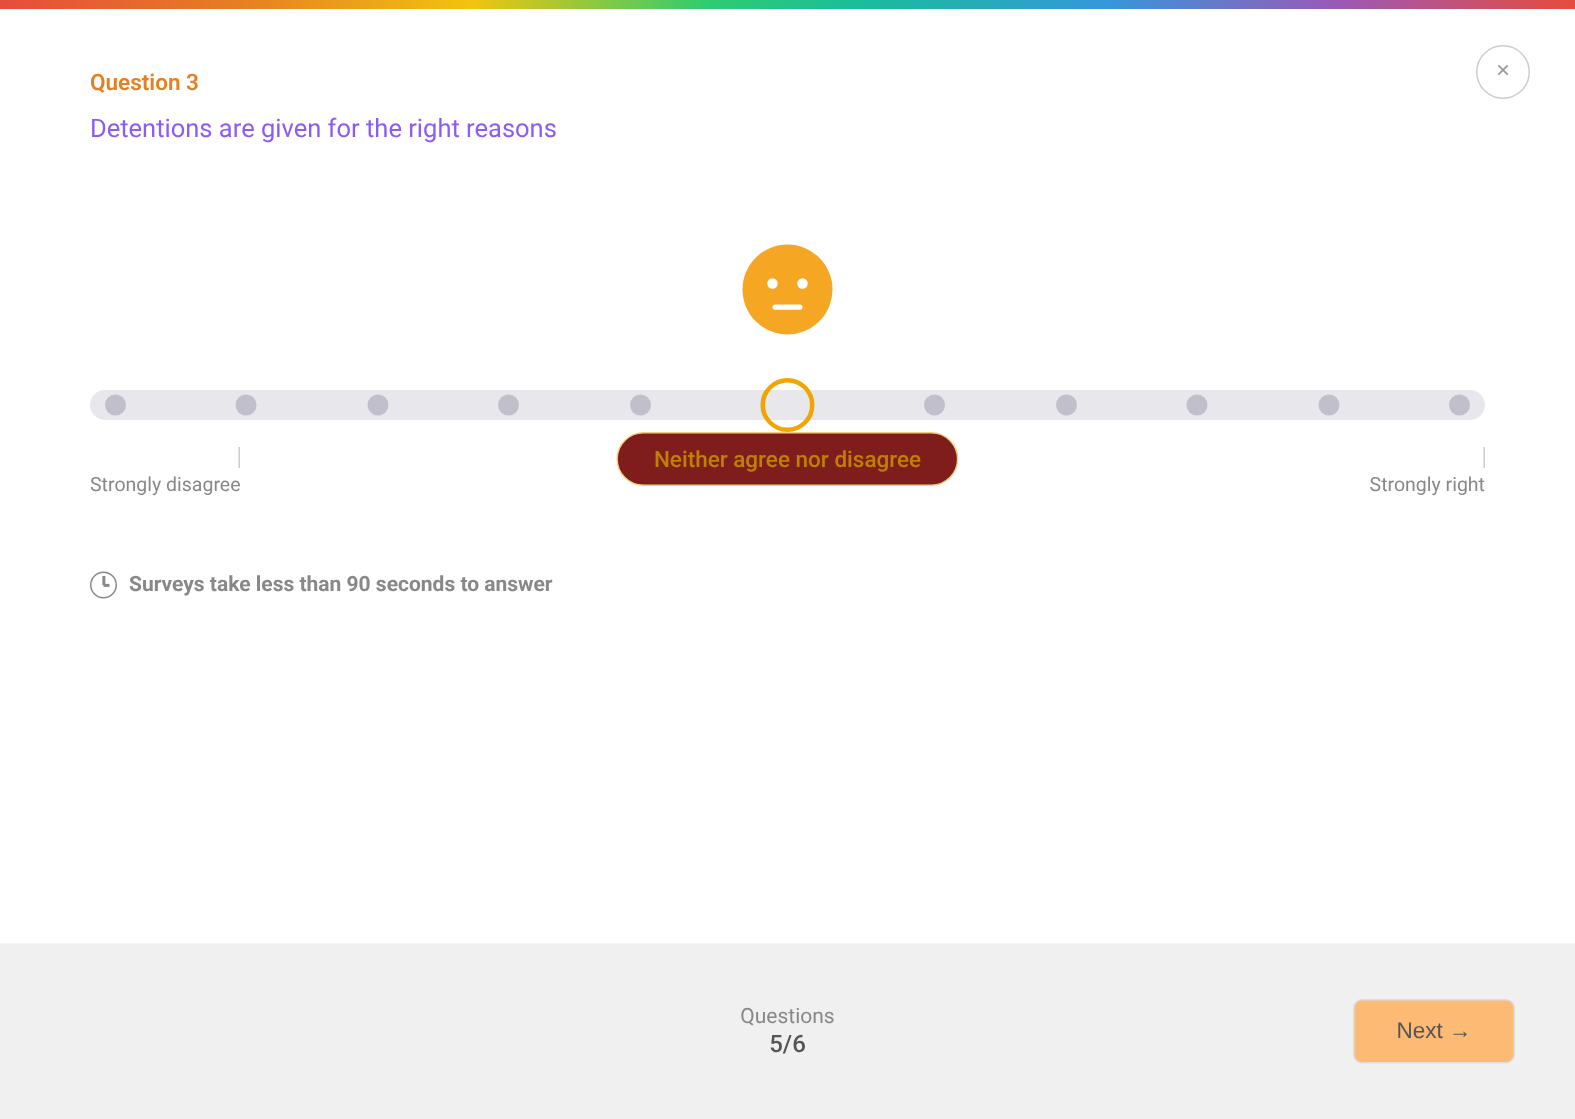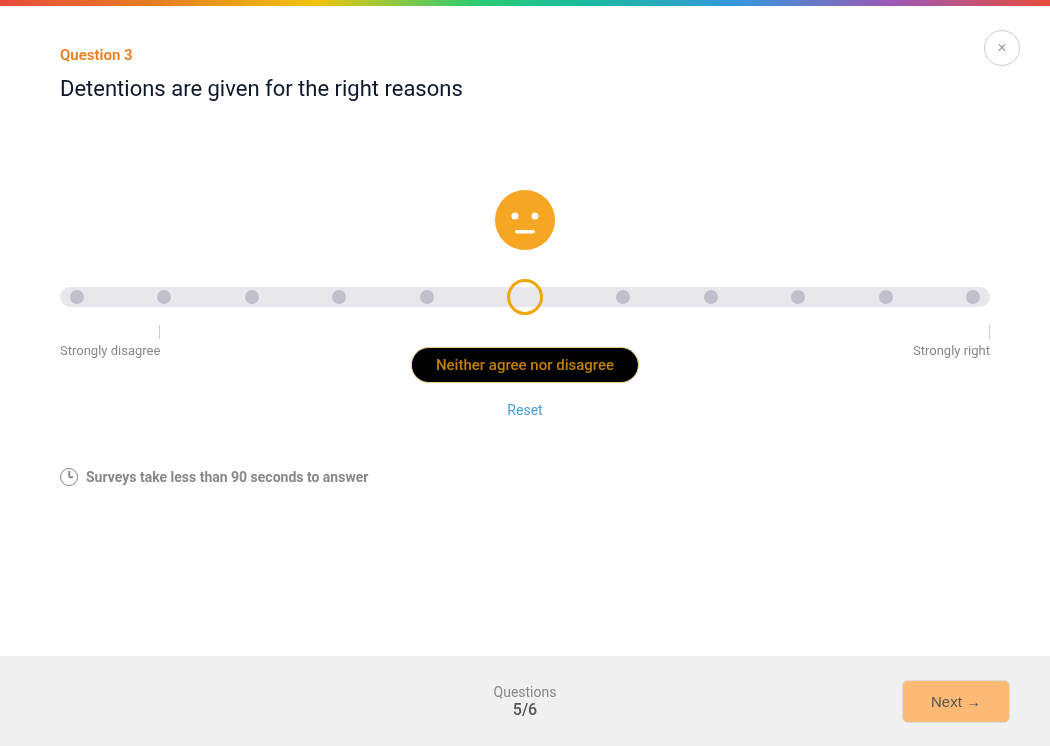--- a/index.html
+++ b/index.html
@@ -45,23 +45,23 @@
     }
 
     .question-label {
       color: #e67e22;
       font-size: 15px;
       font-weight: 600;
       margin-bottom: 12px;
     }
 
     .question-text {
-      color: #0f172a;
-      font-size: 22px;
-      margin-bottom: 86px;
+      color: #8b5cf6;
+      font-size: 17px;
+      margin-bottom: 64px;
     }
 
     
     .slider-container {
       position: relative;
       margin: 0 auto;
       width: 930px;
       padding-top: 100px;
     }
 
@@ -126,29 +126,28 @@
       background: #ccc;
       margin-bottom: 4px;
     }
 
     
     .center-label {
       position: absolute;
       left: 50%;
       transform: translateX(-50%);
       top: -10px;
-      background: #000000;
+      background: #7f1d1d;
       border: 1px solid #f0d080;
       border-radius: 20px;
       padding: 8px 24px;
       color: #c08000;
       font-size: 15px;
       font-weight: 500;
       white-space: nowrap;
-      margin-top: 32px;
     }
 
     .reset-link {
       display: block;
       text-align: center;
       margin-top: 44px;
       color: #4a9fd4;
       font-size: 14px;
       cursor: pointer;
       text-decoration: none;
@@ -197,21 +196,21 @@
       left: 50%;
       transform: translateY(-50%);
     }
 
     
     .footer {
       position: absolute;
       bottom: 0;
       left: 0;
       right: 0;
-      height: 90px;
+      height: 117px;
       background: #f0f0f0;
       display: flex;
       align-items: center;
       justify-content: center;
     }
 
     .footer-questions {
       text-align: center;
     }
 
@@ -290,21 +289,20 @@
     <div class="labels-row">
       <div class="label-left">
         <span>Strongly disagree</span>
       </div>
       <div class="center-label">Neither agree nor disagree</div>
       <div class="label-right">
         <span>Strongly right</span>
       </div>
     </div>
 
-    <a class="reset-link">Reset</a>
   </div>
 
   <div class="survey-note">
     <span class="clock-icon"></span>
     <span>Surveys take less than 90 seconds to answer</span>
   </div>
 </div>
 
 <div class="footer">
   <div class="footer-questions">

